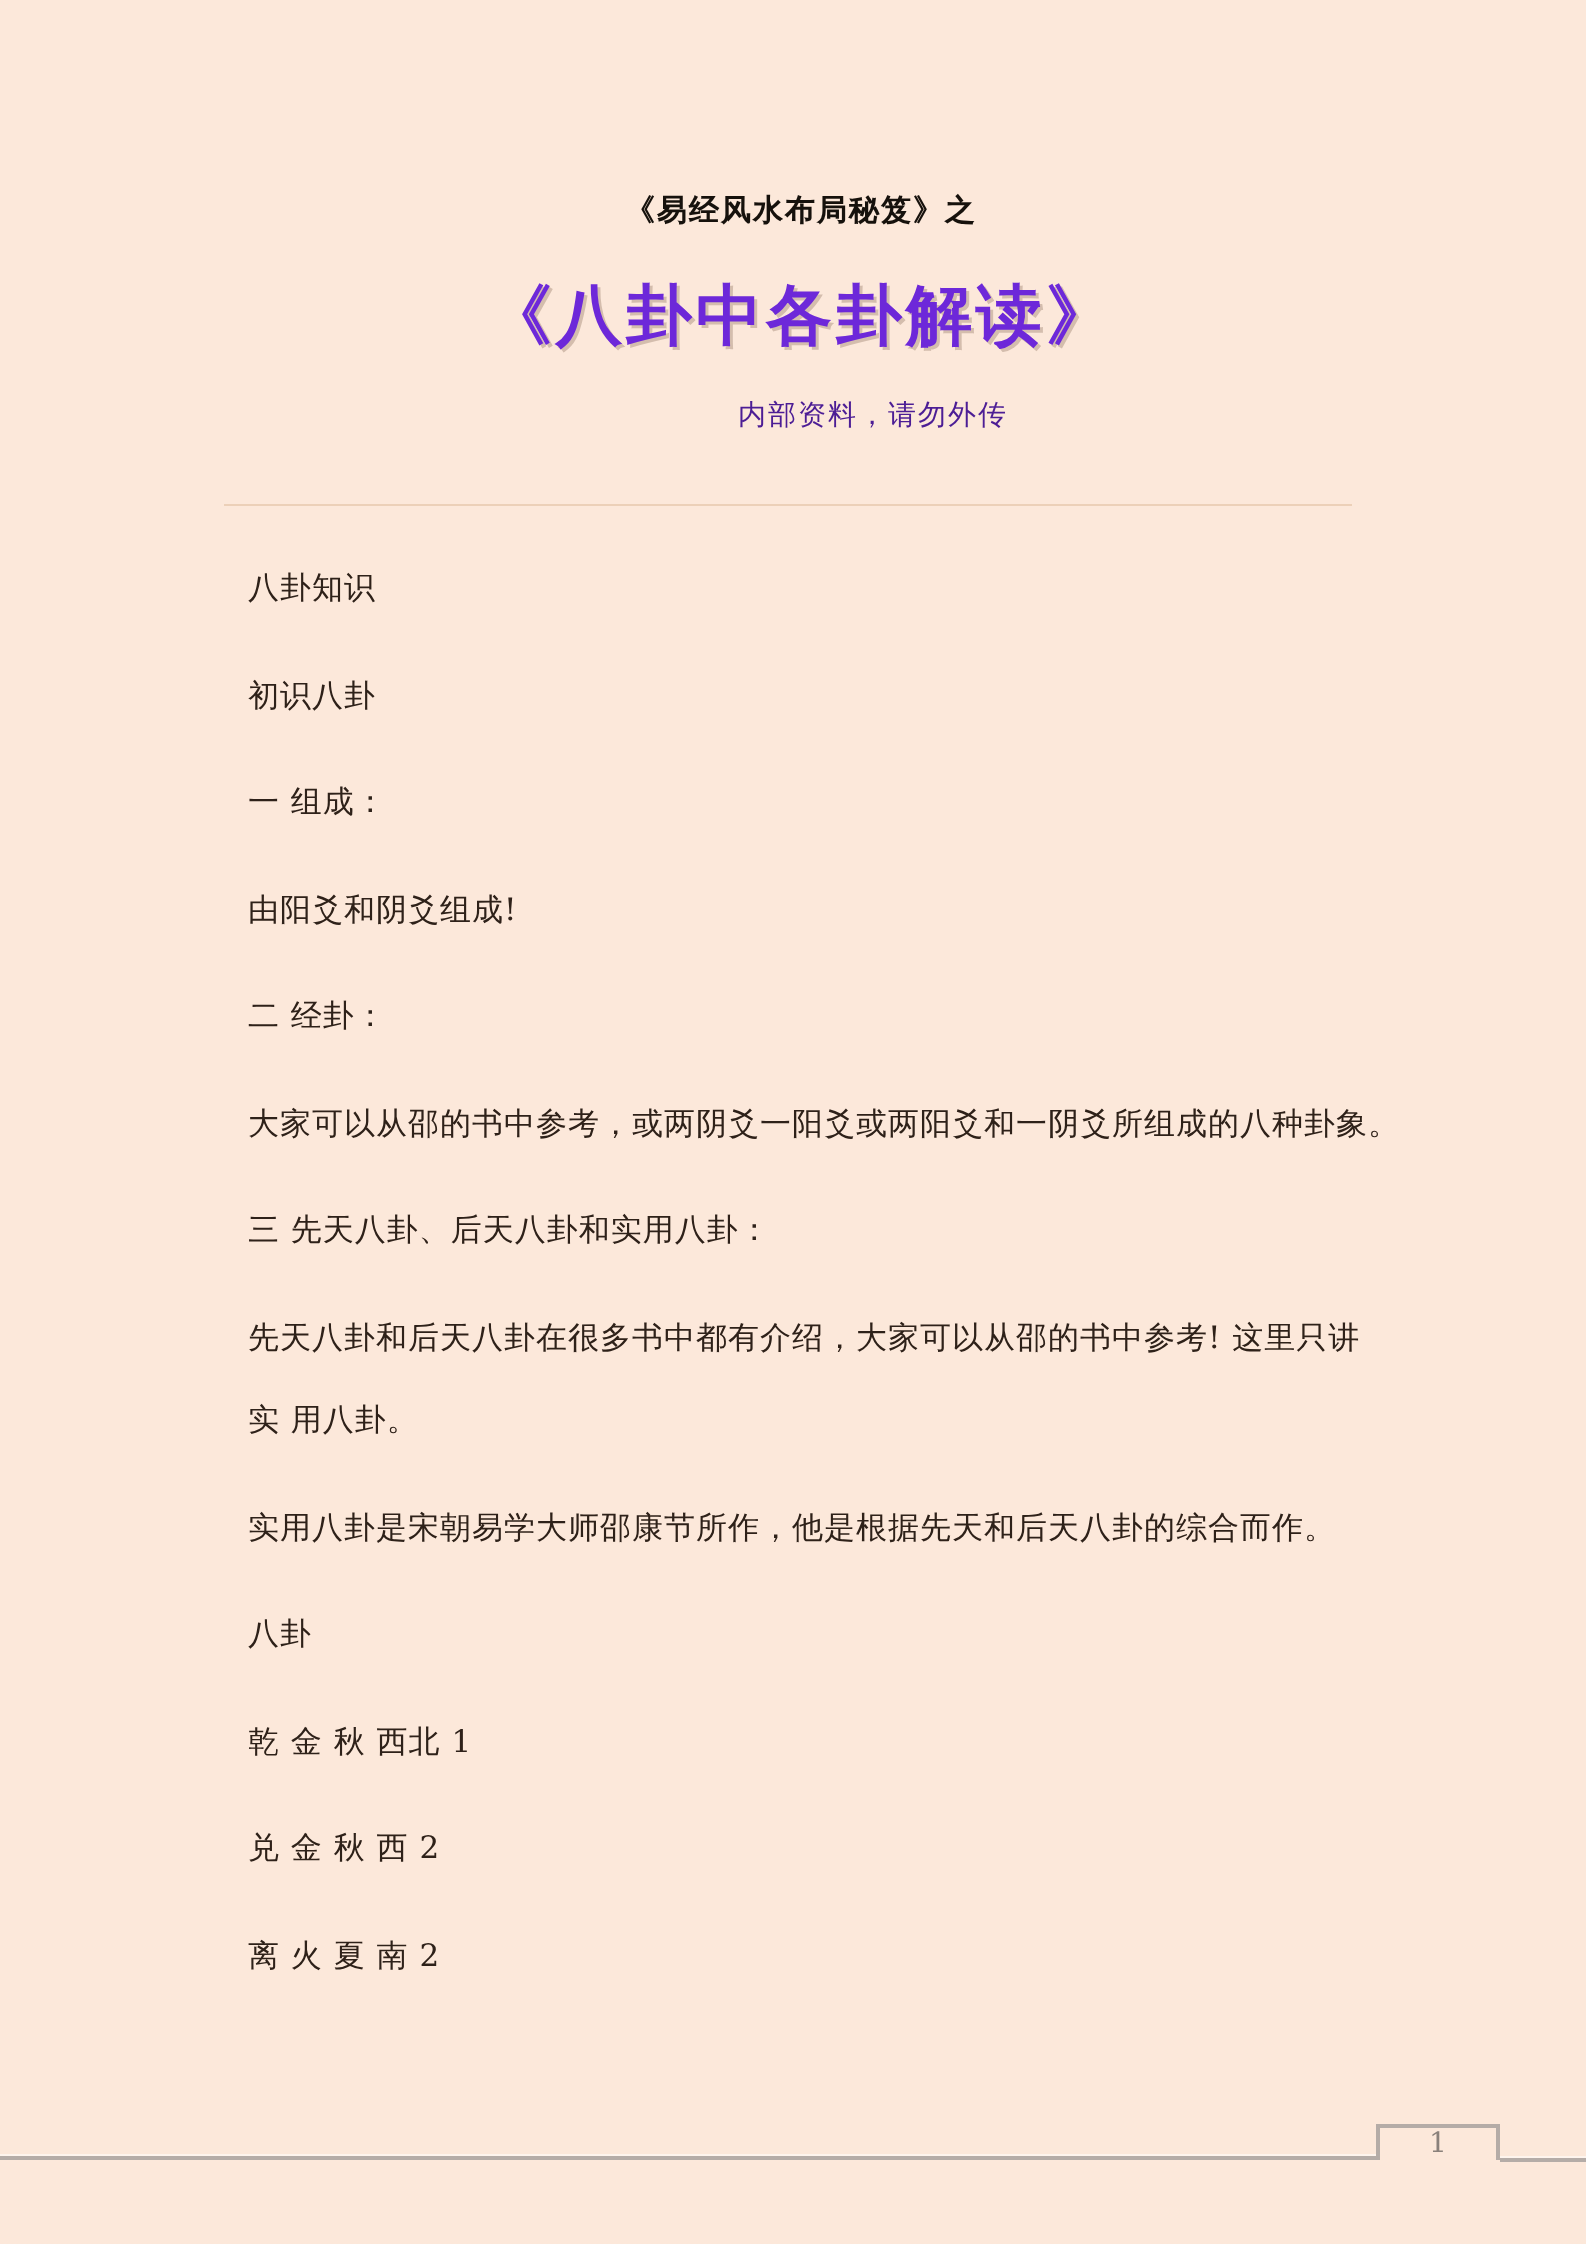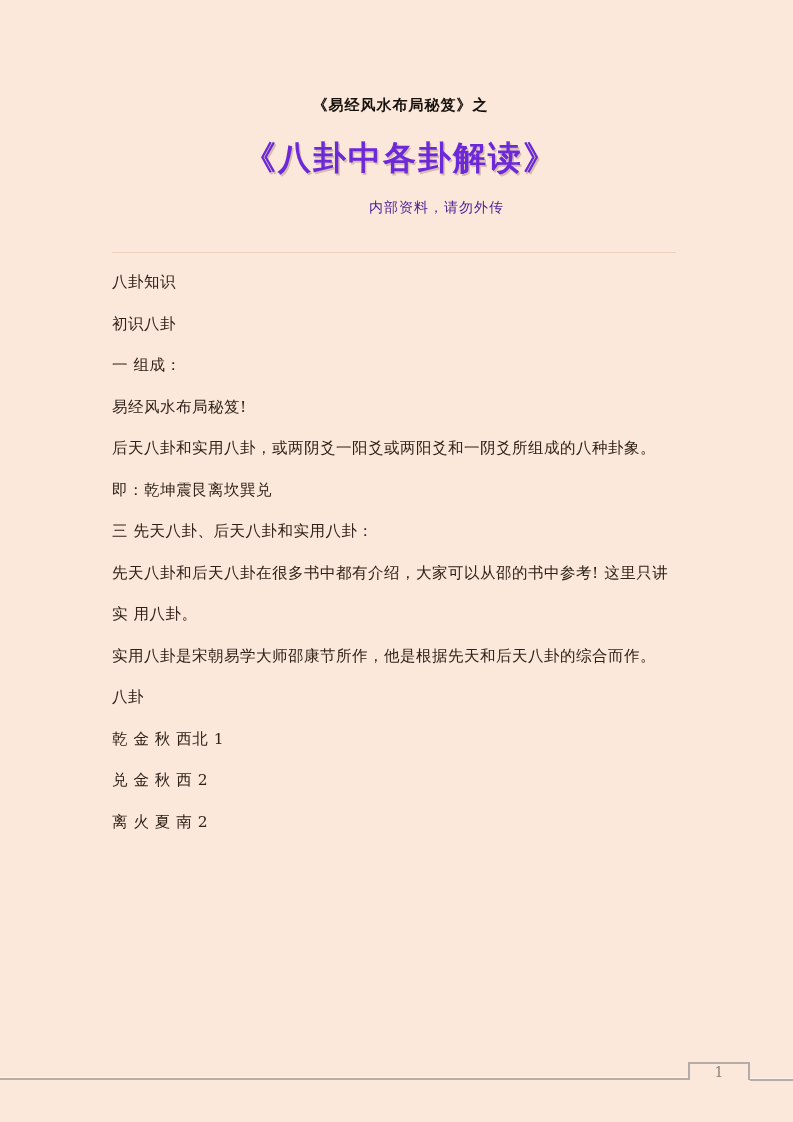--- a/index.html
+++ b/index.html
@@ -63,21 +63,21 @@
     top: 262px;
     left: 112px;
     width: 620px;
     font-family: "DejaVu Serif", serif;
     font-size: 15.5px;
     line-height: 41.5px;
     letter-spacing: 0.5px;
     color: #2e2119;
   }
   .doc-body p {
-    margin: 0;
+    margin: 12px;
     white-space: pre;  
   }
   .footer-rule {
     position: absolute;
     height: 2px;
     background: #b5aca7;
     box-shadow: 0 -1px 0 rgba(255,255,255,0.5);
   }
   .footer-rule.left {
     top: 1078px;
@@ -116,23 +116,23 @@
   <div class="centered main-title">《八卦中各卦解读》</div>
 
   <div class="centered subtitle">内部资料，请勿外传</div>
 
   <div class="header-divider"></div>
 
   <div class="doc-body">
     <p>八卦知识</p>
     <p>初识八卦</p>
     <p>一 组成：</p>
-    <p>易经风水布局秘笈!</p>
-    <p>后天八卦和实用八卦，或两阴爻一阳爻或两阳爻和一阴爻所组成的八种卦象。</p>
-    <p>即：乾坤震艮离坎巽兑</p>
+    <p>由阳爻和阴爻组成!</p>
+    <p>二 经卦：</p>
+    <p>大家可以从邵的书中参考，或两阴爻一阳爻或两阳爻和一阴爻所组成的八种卦象。</p>
     <p>三 先天八卦、后天八卦和实用八卦：</p>
     <p>先天八卦和后天八卦在很多书中都有介绍，大家可以从邵的书中参考! 这里只讲
 实 用八卦。</p>
     <p>实用八卦是宋朝易学大师邵康节所作，他是根据先天和后天八卦的综合而作。</p>
     <p>八卦</p>
     <p>乾 金 秋 西北 1</p>
     <p>兑 金 秋 西 2</p>
     <p>离 火 夏 南 2</p>
   </div>
 

